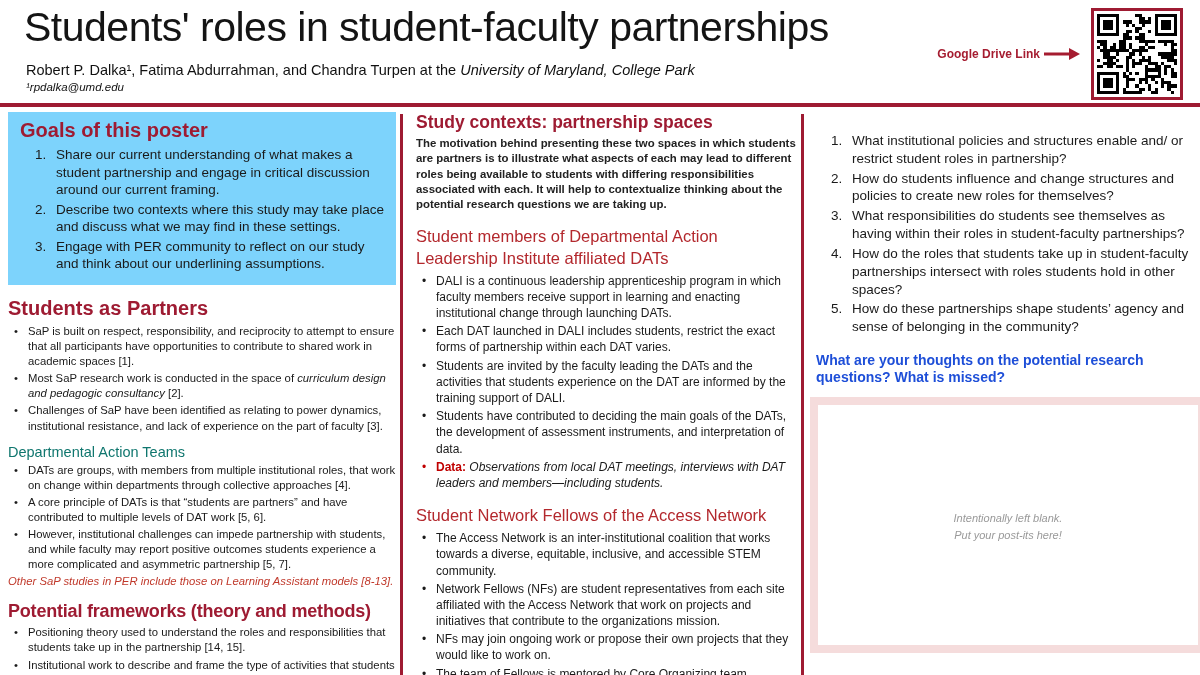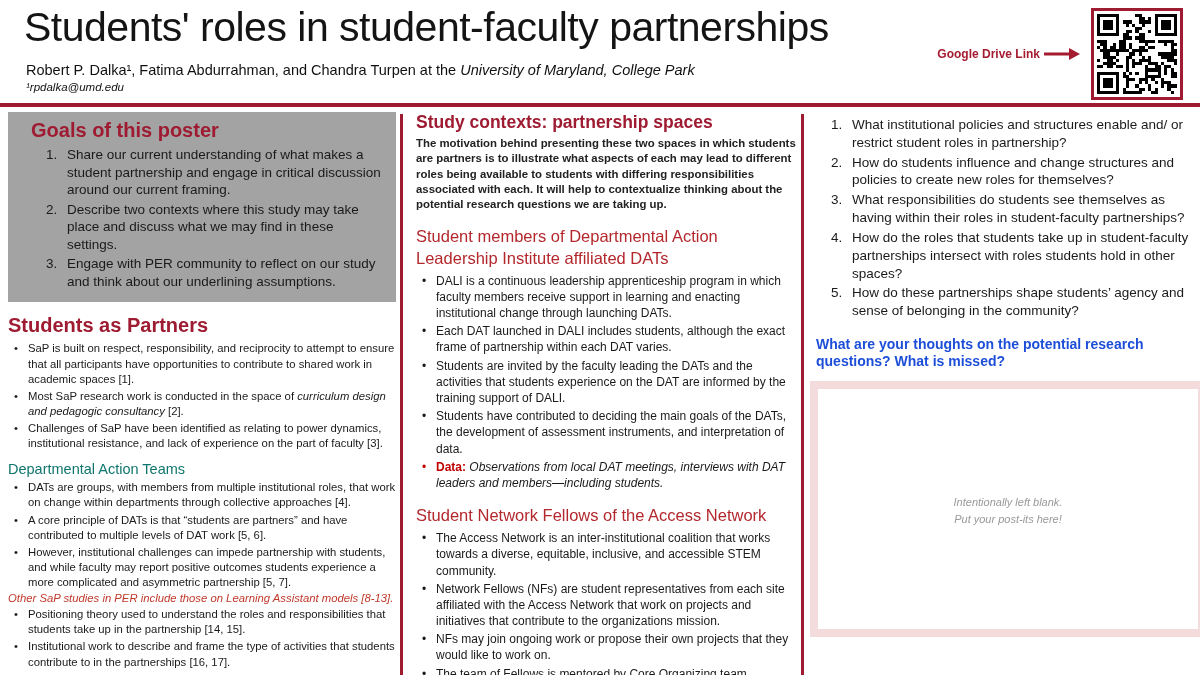--- a/index.html
+++ b/index.html
@@ -26,24 +26,24 @@
   .vsep{position:absolute;top:114px;width:3px;height:561px;background:#9e1b32;}
   .vsep1{left:400px;} .vsep2{left:801px;}
   
   .h-big{font-size:20px;font-weight:700;color:#9e1b32;margin:0 0 4px 0;line-height:1.15;}
   .h-big-tight{font-size:18px;letter-spacing:-0.2px;}
   .h-mid{font-size:17.5px;font-weight:700;color:#9e1b32;margin:0 0 3px 0;line-height:1.2;}
   .h-sub{font-size:14.5px;font-weight:400;color:#0f766e;margin:10px 0 2px 0;}
   .h-red-reg{font-size:16.5px;font-weight:400;color:#b3282d;line-height:1.28;margin:14px 0 4px 0;}
   .h-question{font-size:17.5px;font-weight:700;color:#9e1b32;line-height:1.35;margin:16px 0 0 0;}
   .h-thoughts{font-size:14px;font-weight:700;color:#1d4ed8;line-height:1.25;margin:16px 0 0 0;}
-  .goals-box{background:#a3a3a3;padding:7px 10px 10px 23px;box-sizing:border-box;}
+  .goals-box{background:#7dd3fc;padding:7px 10px 10px 12px;box-sizing:border-box;}
   .goals-box ol{margin:4px 0 0 0;padding-left:30px;font-size:13.5px;line-height:1.3;}
   .goals-box li{margin-bottom:2px;padding-left:6px;}
-  ol.num-list{margin:4px 0 0 0;padding-left:30px;font-size:13.5px;line-height:1.32;}
+  ol.num-list{margin:20px 0 0 0;padding-left:30px;font-size:13.5px;line-height:1.32;}
   ol.num-list li{margin-bottom:2px;padding-left:6px;}
   ul.blist{list-style:none;margin:3px 0 0 0;padding:0;font-size:11.3px;line-height:1.34;}
   ul.blist li{position:relative;padding-left:20px;margin-bottom:2px;}
   ul.blist li::before{content:"\2022";position:absolute;left:6px;top:0;}
   ul.blist-sm{font-size:12px;line-height:1.35;}
   li.li-data::before{color:#c00000;}
   .intro{font-size:11.4px;font-weight:600;line-height:1.34;color:#222;margin:2px 0 0 0;}
   .note-red{font-size:11.3px;font-style:italic;color:#c0392b;margin-top:2px;}
   .s-i{font-style:italic;}
   .s-rb{color:#c00000;font-weight:700;}
@@ -315,35 +315,36 @@
   </ul>
 
   <div class="h-sub">Departmental Action Teams</div>
   <ul class="blist">
     <li><span>DATs are groups, with members from multiple institutional roles, that work on change within departments through collective approaches [4].</span></li>
     <li><span>A core principle of DATs is that “students are partners” and have contributed to multiple levels of DAT work [5, 6].</span></li>
     <li><span>However, institutional challenges can impede partnership with students, and while faculty may report positive outcomes students experience a more complicated and asymmetric partnership [5, 7].</span></li>
   </ul>
   <div class="note-red">Other SaP studies in PER include those on Learning Assistant models [8-13].</div>
 
+  <div class="h-big h-big-tight mt14">Potential frameworks (theory and methods)</div>
   <ul class="blist">
     <li><span>Positioning theory used to understand the roles and responsibilities that students take up in the partnership [14, 15].</span></li>
     <li><span>Institutional work to describe and frame the type of activities that students contribute to in the partnerships [16, 17].</span></li>
 
   </ul>
 </div>
 
 <div class="col col2">
   <div class="h-mid">Study contexts: partnership spaces</div>
   <p class="intro">The motivation behind presenting these two spaces in which students are partners is to illustrate what aspects of each may lead to different roles being available to students with differing responsibilities associated with each. It will help to contextualize thinking about the potential research questions we are taking up.</p>
 
   <div class="h-red-reg">Student members of Departmental Action Leadership Institute affiliated DATs</div>
   <ul class="blist blist-sm">
     <li><span>DALI is a continuous leadership apprenticeship program in which faculty members receive support in learning and enacting institutional change through launching DATs.</span></li>
-    <li><span>Each DAT launched in DALI includes students, although the exact frame of partnership within each DAT varies.</span></li>
+    <li><span>Each DAT launched in DALI includes students, restrict the exact forms of partnership within each DAT varies.</span></li>
     <li><span>Students are invited by the faculty leading the DATs and the activities that students experience on the DAT are informed by the training support of DALI.</span></li>
     <li><span>Students have contributed to deciding the main goals of the DATs, the development of assessment instruments, and interpretation of data.</span></li>
     <li class="li-data"><span class="s-rb">Data:</span><span class="s-i"> Observations from local DAT meetings, interviews with DAT leaders and members—including students.</span></li>
   </ul>
 
   <div class="h-red-reg">Student Network Fellows of the Access Network</div>
   <ul class="blist blist-sm">
     <li><span>The Access Network is an inter-institutional coalition that works towards a diverse, equitable, inclusive, and accessible STEM community.</span></li>
     <li><span>Network Fellows (NFs) are student representatives from each site affiliated with the Access Network that work on projects and initiatives that contribute to the organizations mission.</span></li>
     <li><span>NFs may join ongoing work or propose their own projects that they would like to work on.</span></li>

